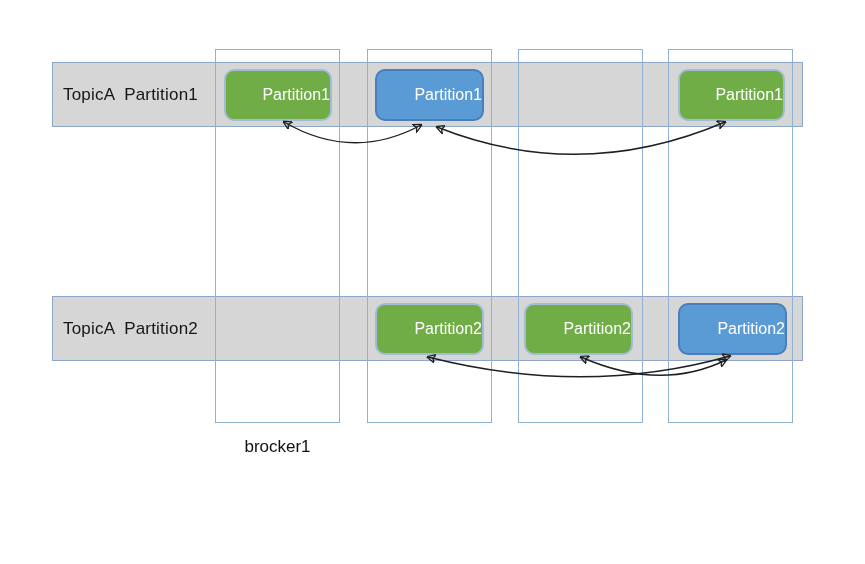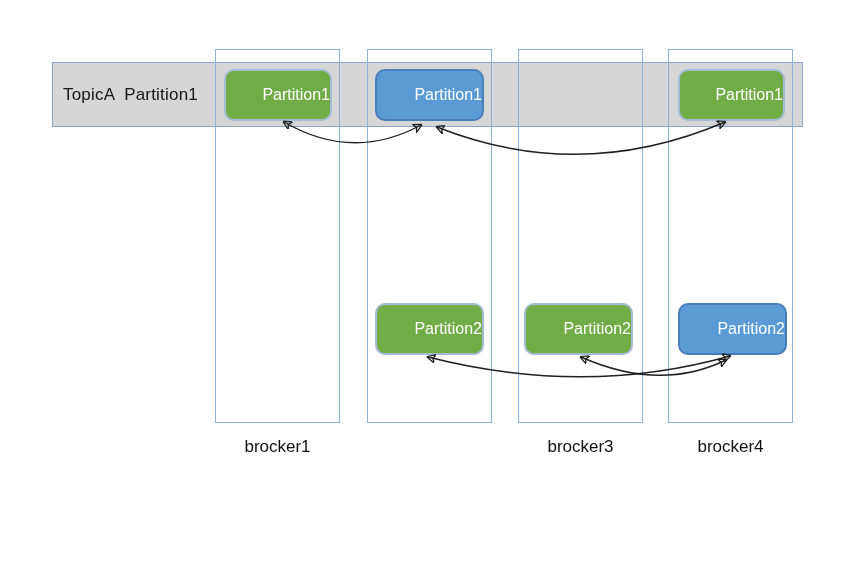--- a/index.html
+++ b/index.html
@@ -49,20 +49,23 @@
   }
 </style>
 </head>
 <body>
 
 <div class="canvas">
 
   <div class="band" style="top:62px">
     <span class="band-label">TopicA  Partition1</span>
   </div>
+  <div class="band" style="top:296px">
+    <span class="band-label">TopicA  Partition2</span>
+  </div>
 
   <div class="broker-rect" style="left:215px"></div>
   <div class="broker-rect" style="left:367px"></div>
   <div class="broker-rect" style="left:518px"></div>
   <div class="broker-rect" style="left:668px"></div>
 
   <div class="pbox green" style="left:224px;top:69px;width:104px">
     <span>Partition1</span>
   </div>
   <div class="pbox blue" style="left:375px;top:69px;width:105px">
@@ -75,22 +78,20 @@
     <span>Partition2</span>
   </div>
   <div class="pbox green" style="left:524px;top:303px;width:105px">
     <span>Partition2</span>
   </div>
   <div class="pbox blue" style="left:678px;top:303px;width:105px">
     <span>Partition2</span>
   </div>
 
   <div class="broker-label" style="left:215px">brocker1</div>
-  <div class="broker-label" style="left:518px">brocker3</div>
-  <div class="broker-label" style="left:668px">brocker4</div>
 
   <svg class="arrows" viewBox="0 0 865 564" xmlns="http://www.w3.org/2000/svg">
     <defs>
       <marker id="arw" viewBox="0 0 10 10" refX="8.5" refY="5" markerWidth="9" markerHeight="9" markerUnits="userSpaceOnUse" orient="auto-start-reverse">
         <path d="M0,0 L10,5 L0,10 L3,5 Z" fill="#1f1f1f"></path>
       </marker>
     </defs>
     <path d="M 284 122 Q 353 162 421 125" marker-start="url(#arw)" marker-end="url(#arw)"></path>
     <path d="M 437 127 Q 580 184 725 122" marker-start="url(#arw)" marker-end="url(#arw)"></path>
     <path d="M 428 357 Q 585 397 730 356" marker-start="url(#arw)" marker-end="url(#arw)"></path>

